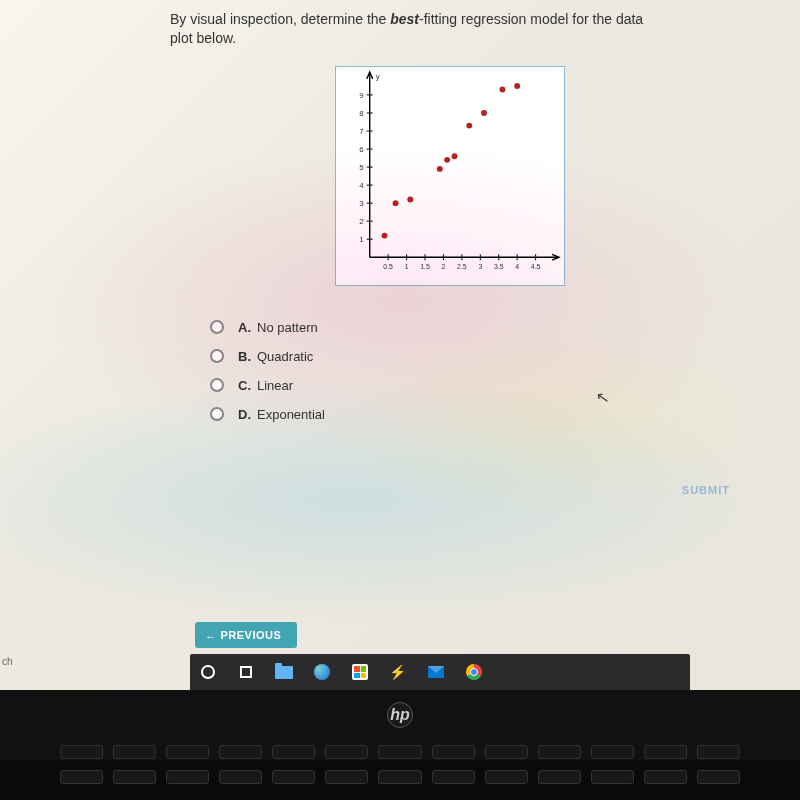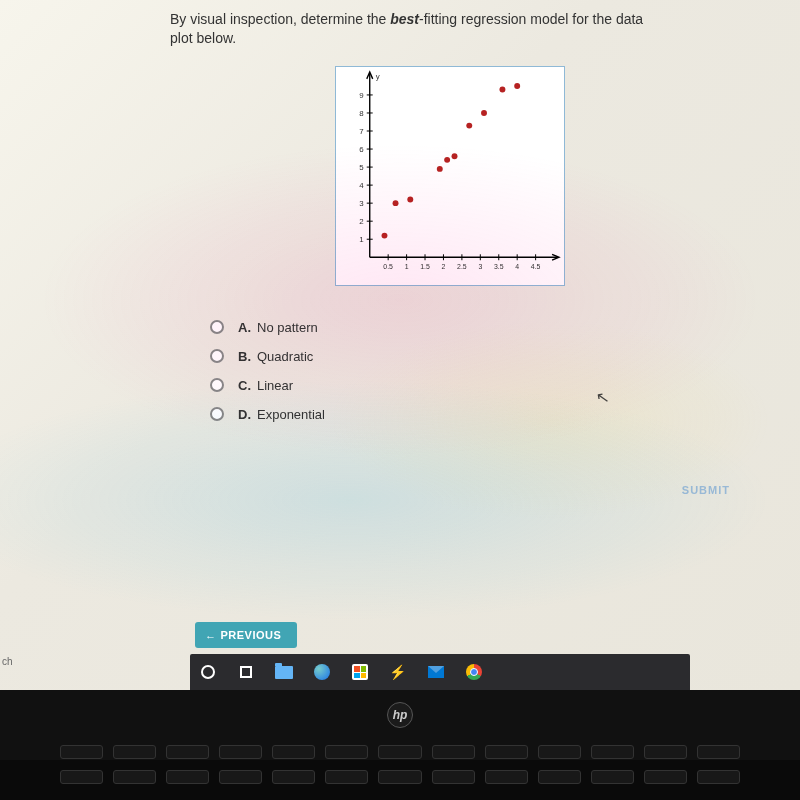--- a/index.html
+++ b/index.html
@@ -122,21 +122,21 @@
       position:absolute;
       left:0;top:690px;width:800px;height:70px;
       background:#111;
     }
     .hp-logo{
       position:absolute;
       left:50%;top:702px;transform:translateX(-50%);
       width:26px;height:26px;border-radius:50%;
       border:1px solid #555;background:#1b1b1b;
       display:flex;align-items:center;justify-content:center;
-      color:#ccc;font-style:italic;font-weight:700;font-size:12px;font-family:Georgia,serif;
+      color:#ccc;font-style:italic;font-weight:700;font-size:16px;font-family:Georgia,serif;
     }
     
     .kbrow{
       position:absolute;left:60px;width:680px;height:14px;
       display:flex;gap:10px;
     }
     .kbrow.one{top:745px;}
     .kbrow.two{top:770px;}
     .kbrow .key{flex:1;height:100%;background:#181818;border:1px solid #333;border-radius:3px;}
     

